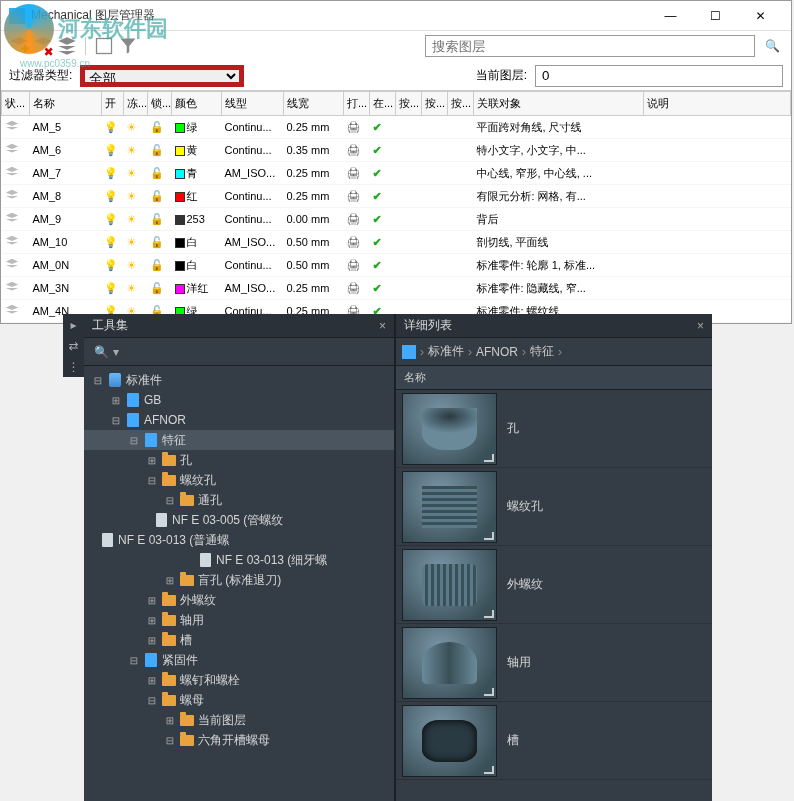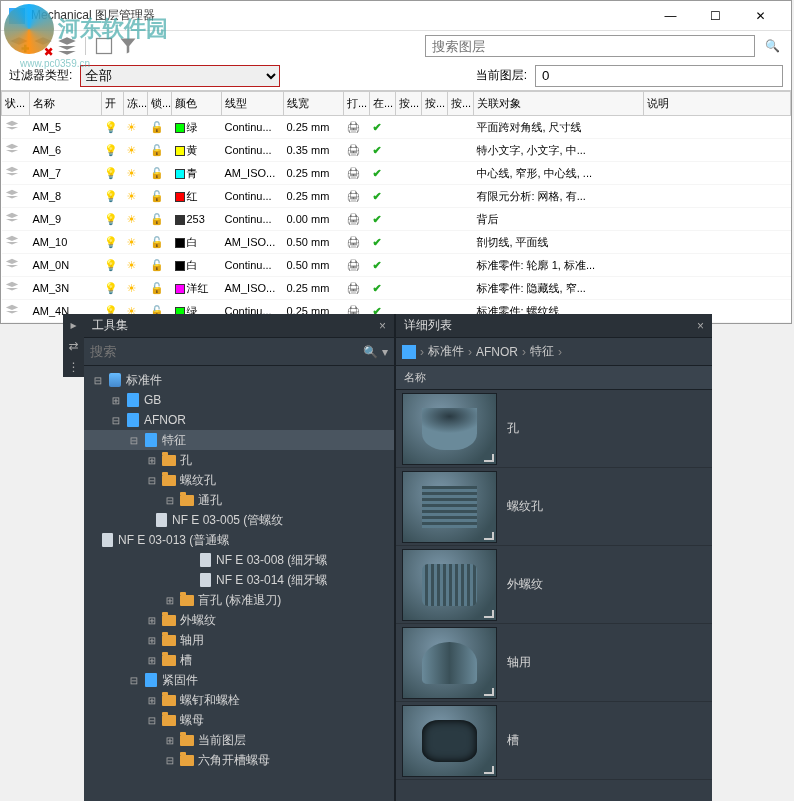--- a/index.html
+++ b/index.html
@@ -17,21 +17,21 @@
 .titlebar .title { flex: 1; color: #333; }
 .titlebar .winbtn { width: 45px; height: 28px; display: flex; align-items: center; justify-content: center; cursor: pointer; }
 
 .toolbar-row { display: flex; align-items: center; height: 30px; padding: 4px 8px; gap: 4px; }
 .tool-icon { width: 20px; height: 20px; display: flex; align-items: center; justify-content: center; cursor: pointer; }
 .search-box { flex: 0 0 auto; margin-left: auto; padding-left: 40px; }
 .search-box input { width: 330px; height: 22px; padding: 2px 6px; border: 1px solid #999; }
 .sep { width: 1px; height: 18px; background: #ccc; margin: 0 4px; }
 
 .filter-row { display: flex; align-items: center; height: 30px; padding: 4px 8px; gap: 8px; border-bottom: 1px solid #ccc; }
-.filter-row select { width: 200px; height: 22px; border: 1px solid #b91c1c; }
+.filter-row select { width: 164px; height: 22px; border: 5px solid #b91c1c; }
 .filter-row input { width: 248px; height: 22px; padding: 2px 6px; border: 1px solid #999; }
 .filter-row .spacer { flex: 1; }
 
 
 .layer-table { width: 100%; border-collapse: collapse; table-layout: fixed; }
 .layer-table th { text-align: left; padding: 4px 3px; border: 1px solid #ccc; background: #f7f7f7; font-weight: normal; font-size: 11px; white-space: nowrap; overflow: hidden; }
 .layer-table td { padding: 3px 3px; font-size: 11px; white-space: nowrap; overflow: hidden; border-bottom: 1px solid #f5f5f5; }
 .status-ico { display: inline-block; width: 14px; height: 14px; }
 .status-ico svg { width: 14px; height: 14px; }
 .color-swatch { display: inline-block; width: 10px; height: 10px; border: 1px solid #333; vertical-align: middle; margin-right: 2px; }
@@ -365,21 +365,20 @@
   <div class="tab">⋮</div>
 </div>
 
 <div class="dark-area">
   <div class="panel left">
     <div class="panel-header">
       <span>工具集</span>
       <span class="panel-close">×</span>
     </div>
     <div class="panel-search">
-      <input type="text" placeholder="搜索" style="">
       <span class="sicon">🔍</span>
       <span class="sicon">▾</span>
     </div>
     <div class="tree" id="tree">
         <div class="tree-row" style="padding-left: 8px;">
           <span class="tree-toggle">⊟</span>
           <span class="tree-icon">
             <span class="db-ico"></span>
           </span>
           <span class="tree-label">标准件</span>
@@ -438,28 +437,21 @@
           <span class="tree-icon">
             <span class="file-ico"></span>
           </span>
           <span class="tree-label">NF E 03-013   (普通螺</span>
         </div>
         <div class="tree-row" style="padding-left: 98px;">
           <span class="tree-toggle">&nbsp;</span>
           <span class="tree-icon">
             <span class="file-ico"></span>
           </span>
-          <span class="tree-label">NF E 03-008   (细牙螺</span>
-        </div>
-        <div class="tree-row" style="padding-left: 98px;">
-          <span class="tree-toggle">&nbsp;</span>
-          <span class="tree-icon">
-            <span class="file-ico"></span>
-          </span>
-          <span class="tree-label">NF E 03-014   (细牙螺</span>
+          <span class="tree-label">NF E 03-013   (细牙螺</span>
         </div>
         <div class="tree-row" style="padding-left: 80px;">
           <span class="tree-toggle">⊞</span>
           <span class="tree-icon">
             <span class="folder-ico"></span>
           </span>
           <span class="tree-label">盲孔 (标准退刀)</span>
         </div>
         <div class="tree-row" style="padding-left: 62px;">
           <span class="tree-toggle">⊞</span>

